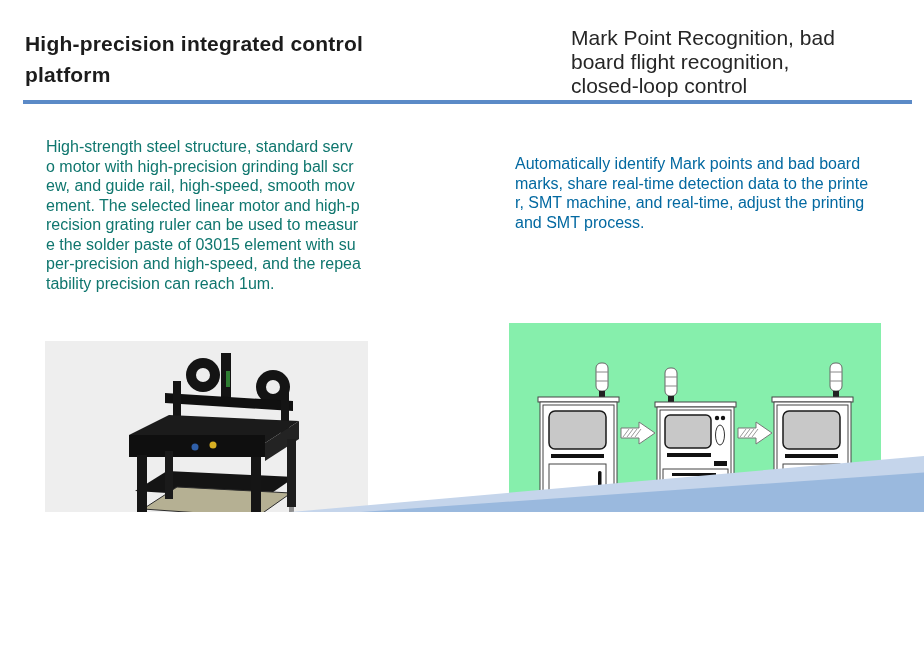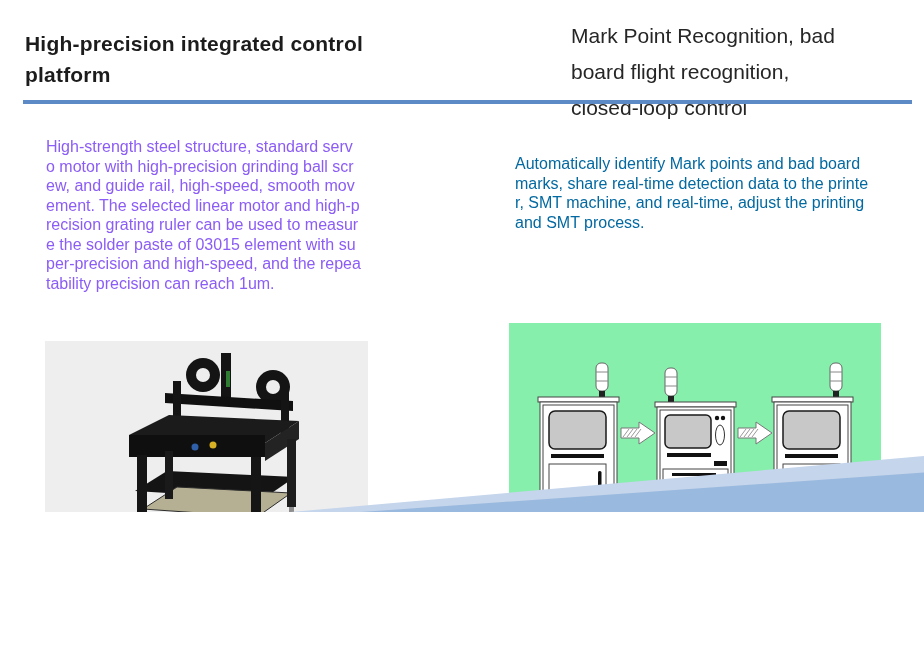--- a/index.html
+++ b/index.html
@@ -6,31 +6,31 @@
   .page {
     position:relative; width:924px; height:512px; background:#ffffff;
     font-family:"Liberation Sans", sans-serif; overflow:hidden;margin-left:23px;
   }
   .heading-left {
     position:absolute; left:2px; top:14px; width:440px;
     font-size:21px; font-weight:700; color:#1c1c1c;
     line-height:31px; white-space:pre-line; letter-spacing:0.2px;
   }
   .heading-right {
-    position:absolute; left:548px; top:1px; width:340px;
+    position:absolute; left:548px; top:9px; width:340px;
     font-size:21px; font-weight:400; color:#262626;
-    line-height:36px; white-space:pre-line;
+    line-height:24px; white-space:pre-line;
   }
   .rule {
     position:absolute; left:0; top:100px; width:889px; height:4px;
     background:#5b8ac7;
   }
   .body-left {
     position:absolute; left:23px; top:121px; width:375px;
-    font-size:16px; line-height:19.5px; color:#8b5cf6; white-space:pre-line;
+    font-size:16px; line-height:19.5px; color:#0f766e; white-space:pre-line;
   }
   .body-right {
     position:absolute; left:492px; top:138px; width:410px;
     font-size:16px; line-height:19.5px; color:#0369a1; white-space:pre-line;
   }
   .photo {
     position:absolute; left:22px; top:341px; width:323px; height:216px;
     background:#eeeeee;
   }
   .diagram {

